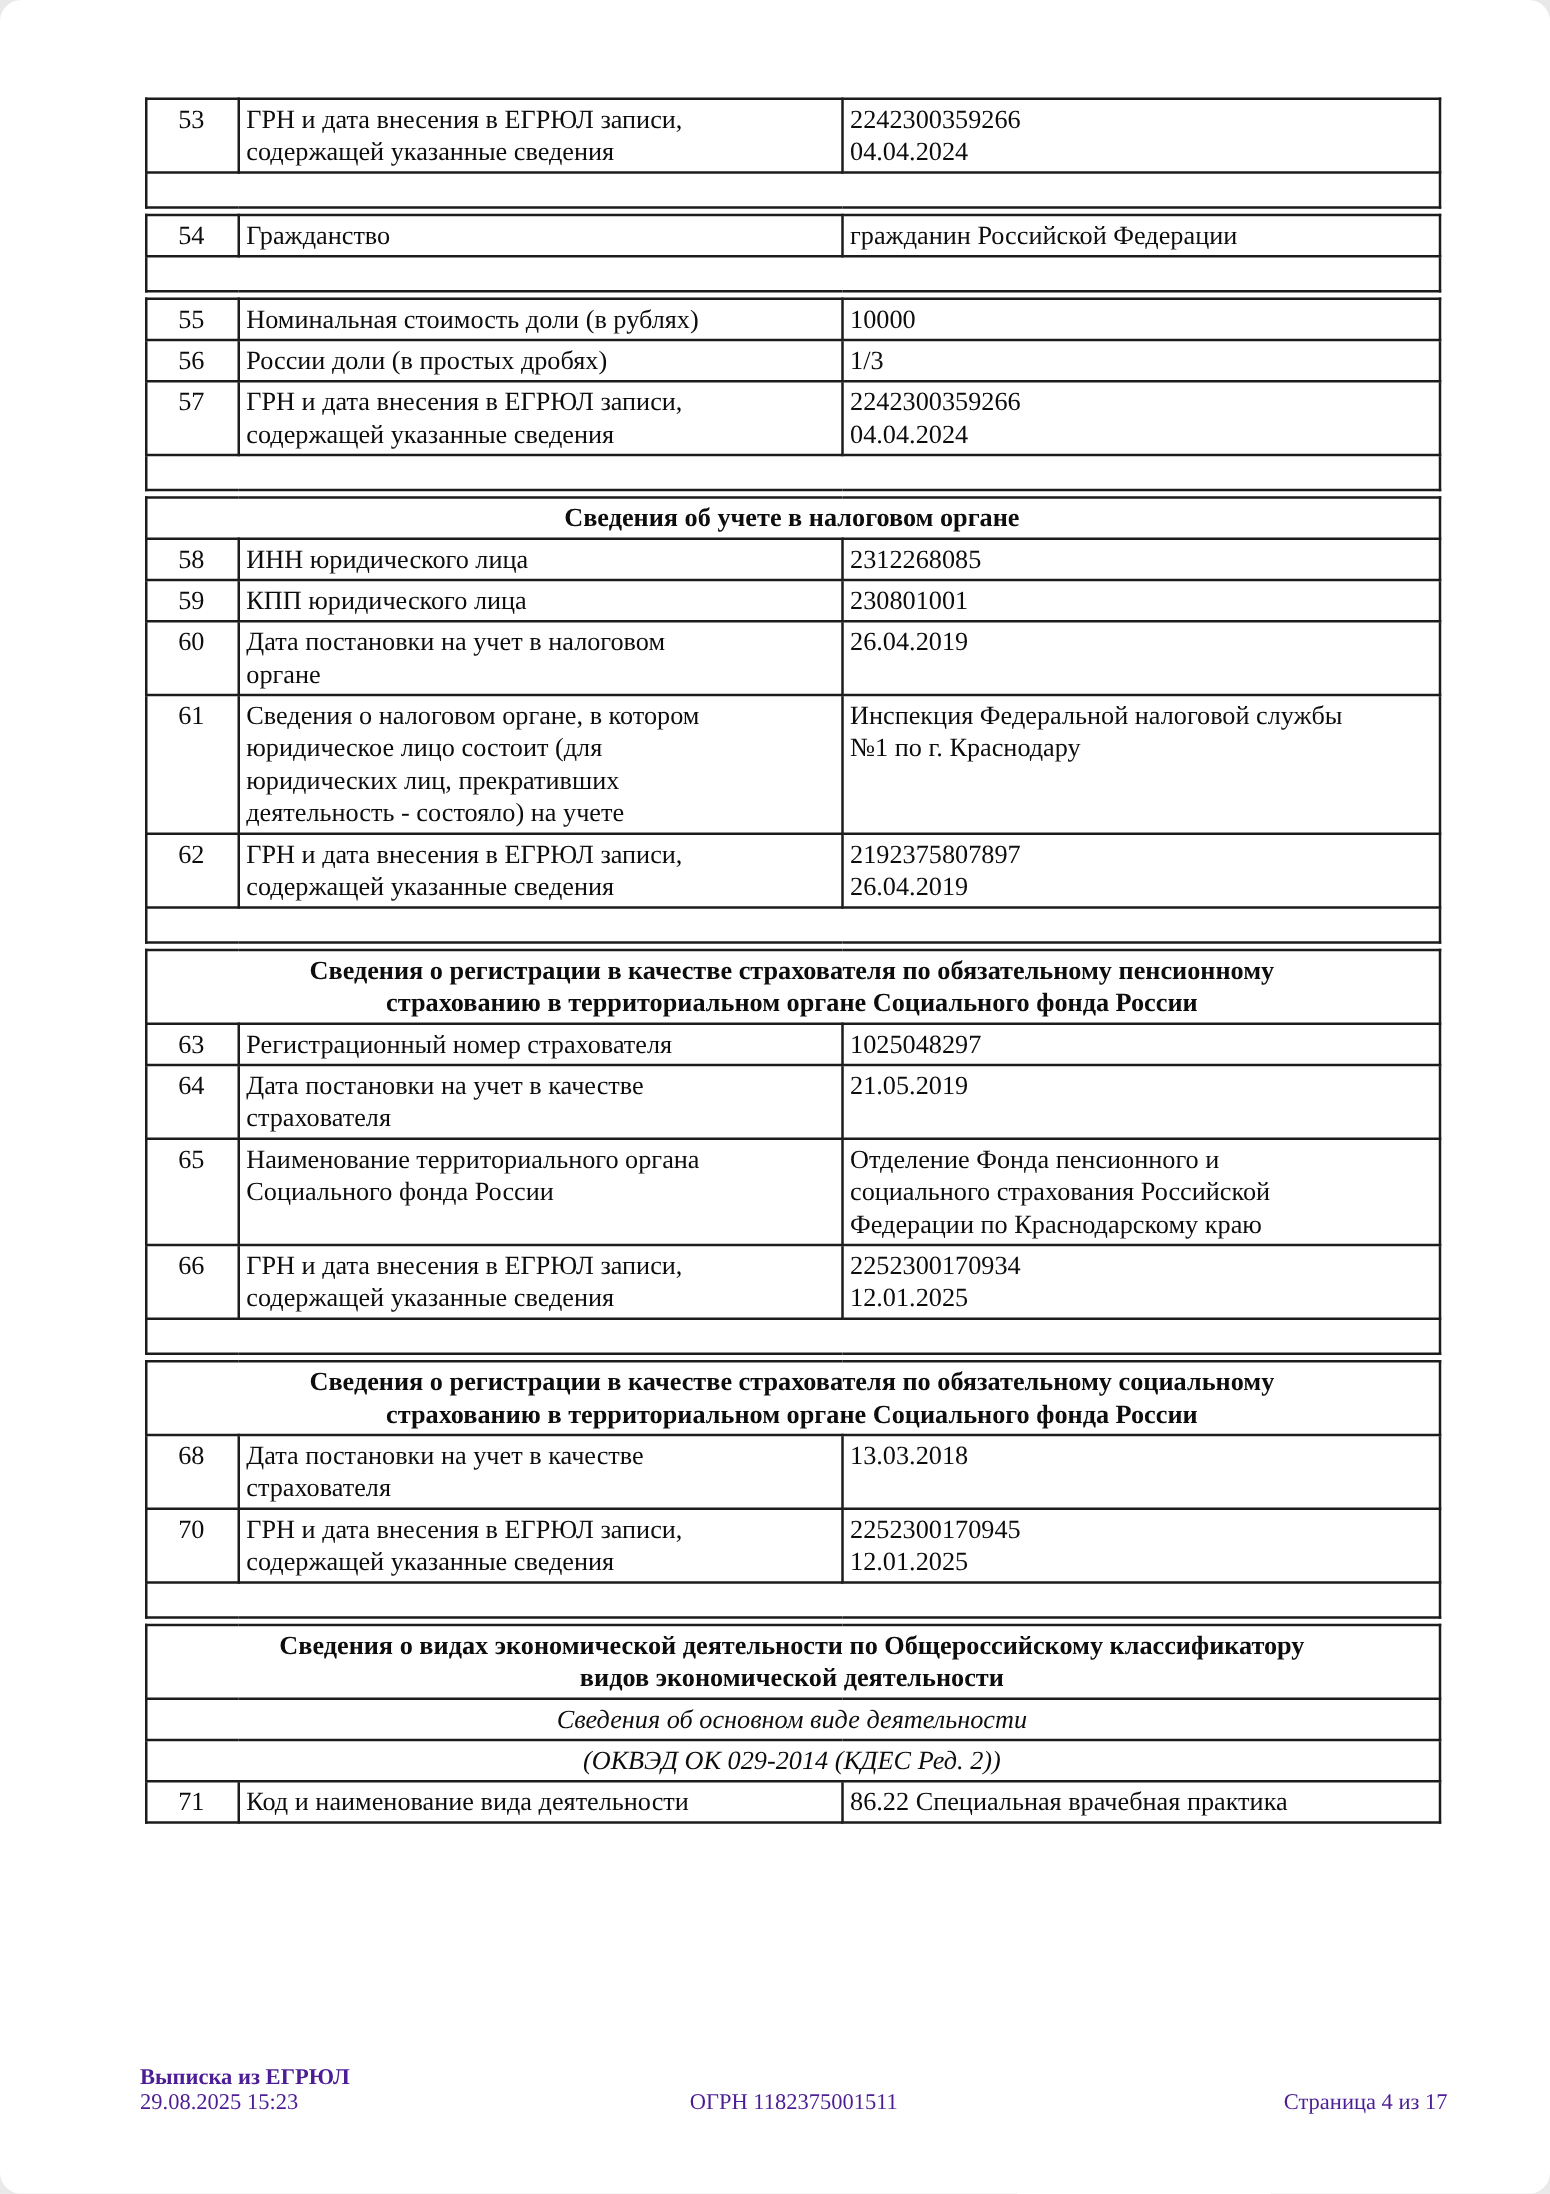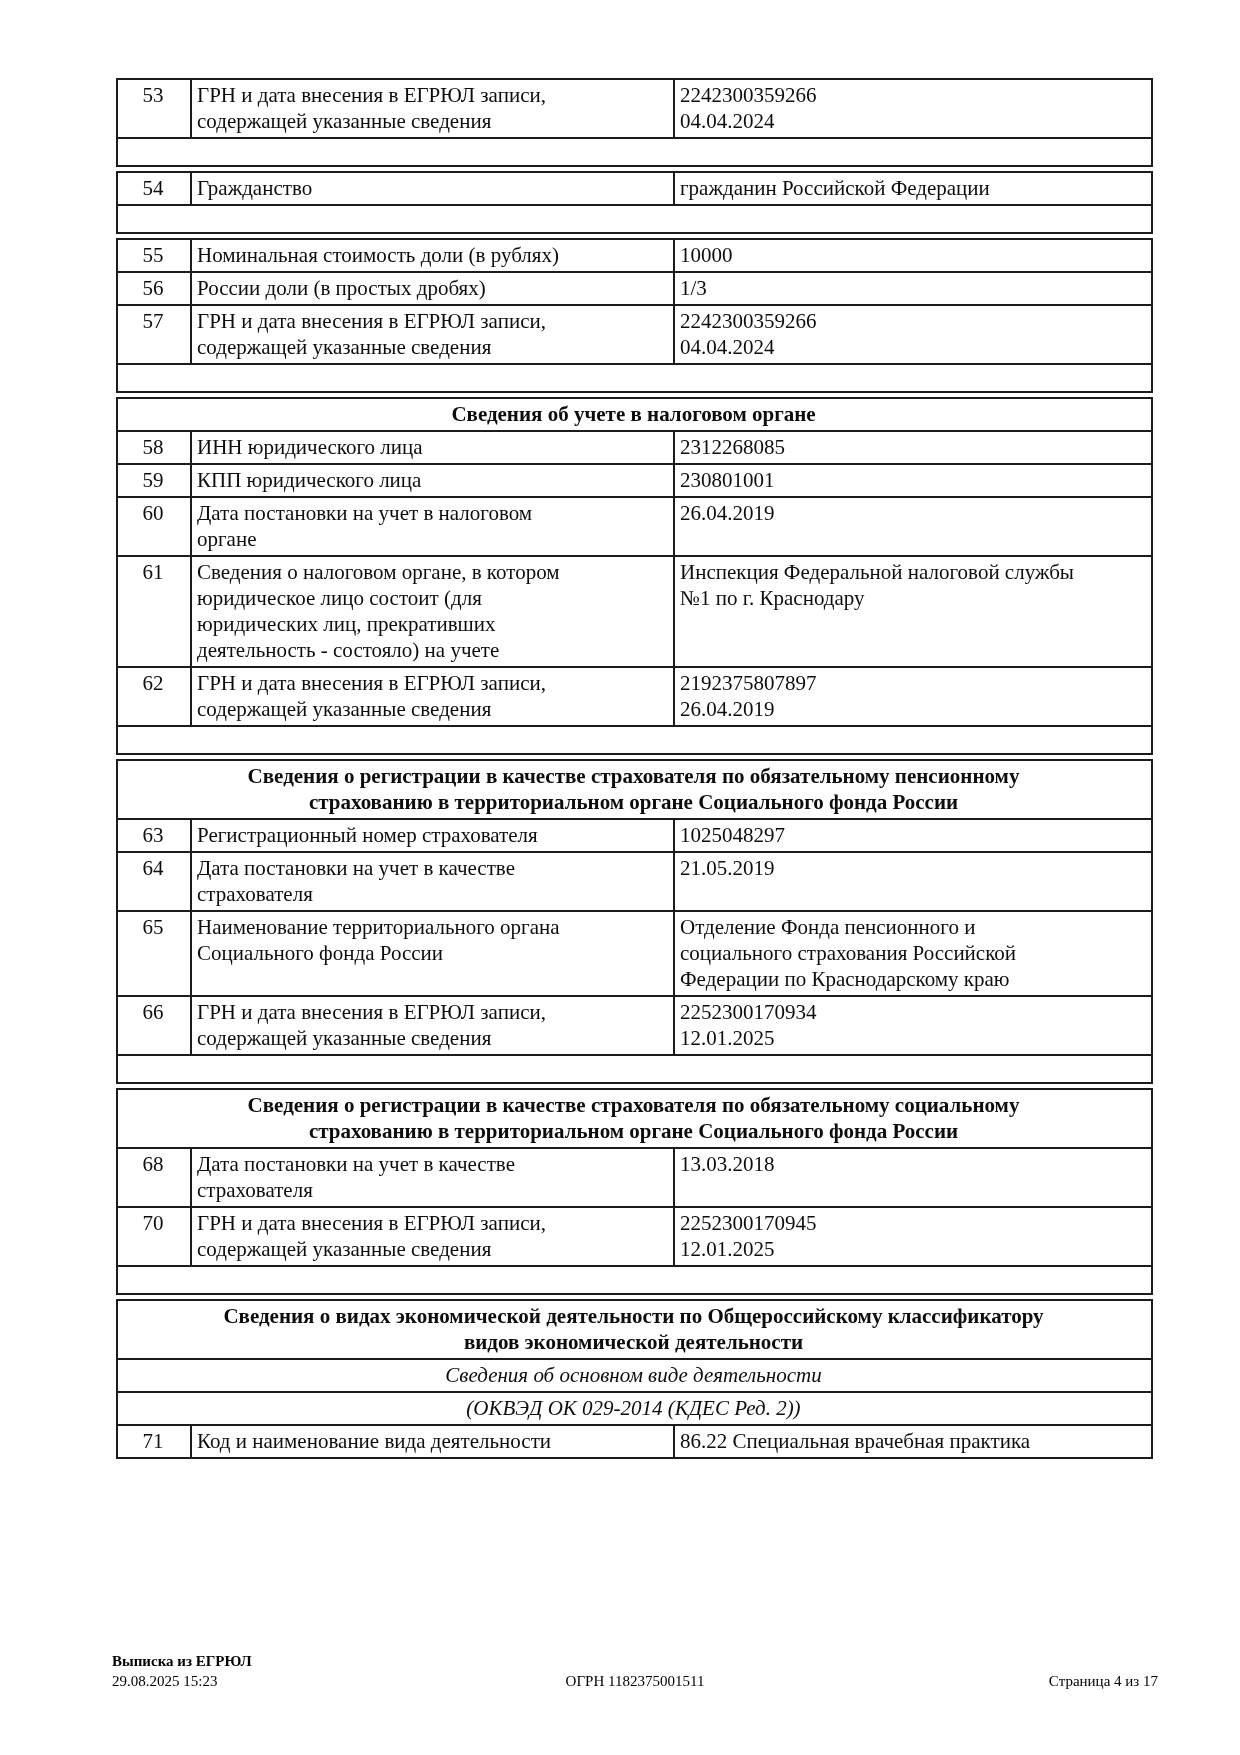--- a/index.html
+++ b/index.html
@@ -5,20 +5,21 @@
   * { margin: 0; padding: 0; box-sizing: border-box; }
   html, body { background: #e9e9e9; }
   .page {
     position: relative;
     width: 1240px;
     height: 1755px;
     background: #ffffff;
     font-family: "Liberation Serif", "DejaVu Serif", serif;
     color: #0d0d0d;
     overflow: hidden;
+    border-radius: 17px;
   }
   table.blk {
     border-collapse: collapse;
     table-layout: fixed;
     width: 1037px;
     margin-left: 116px;
     margin-bottom: 4px;
     background: #fff;
   }
   table.blk.first { margin-top: 78px; }
@@ -48,23 +49,23 @@
   .sub2-td {
     text-align: center;
     font-style: italic;
     padding: 4px 4px 8px;
   }
   .footer {
     position: absolute;
     top: 1652px;
     left: 112px;
     width: 1046px;
-    font-size: 15px;
+    font-size: 18px;
     line-height: 18px;
-    color: #000000;
+    color: #4c1d95;
   }
   .f-title { font-weight: bold; }
   .f-row { display: flex; margin-top: 2px; }
   .f-left  { flex: 1; text-align: left; }
   .f-center{ flex: 1; text-align: center; }
   .f-right { flex: 1; text-align: right; }
 </style>
 </head>
 <body>
 

